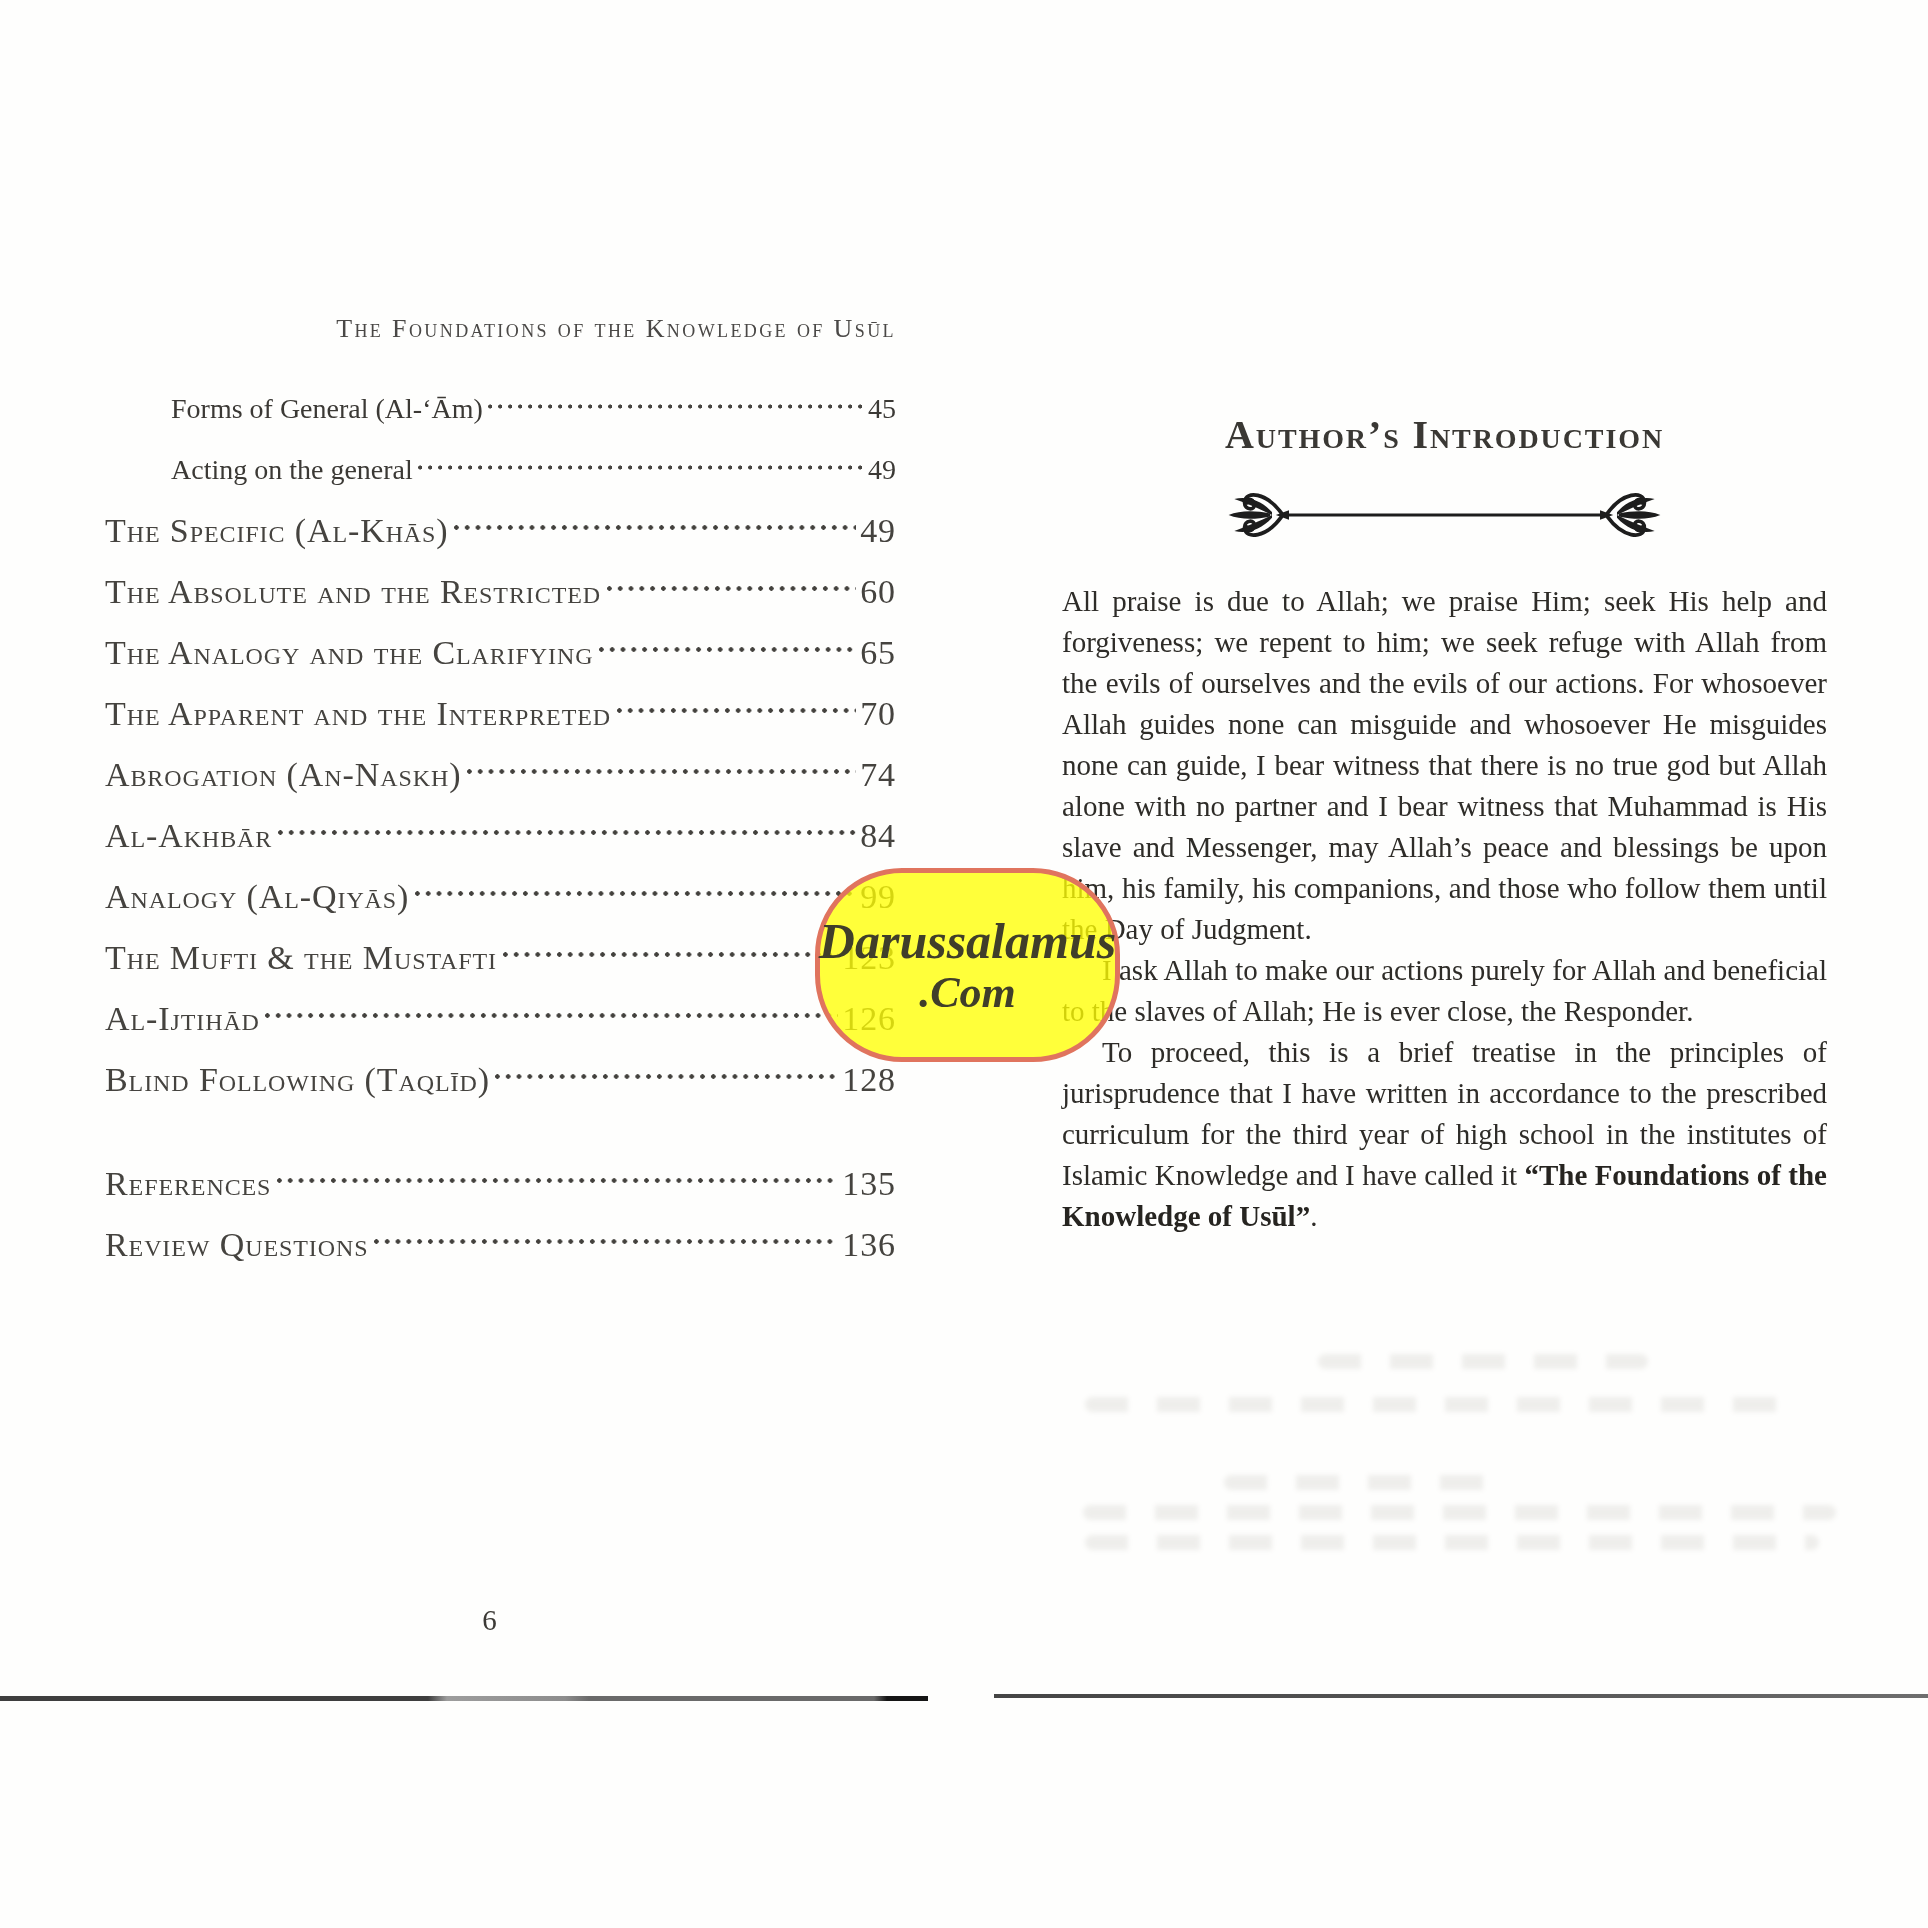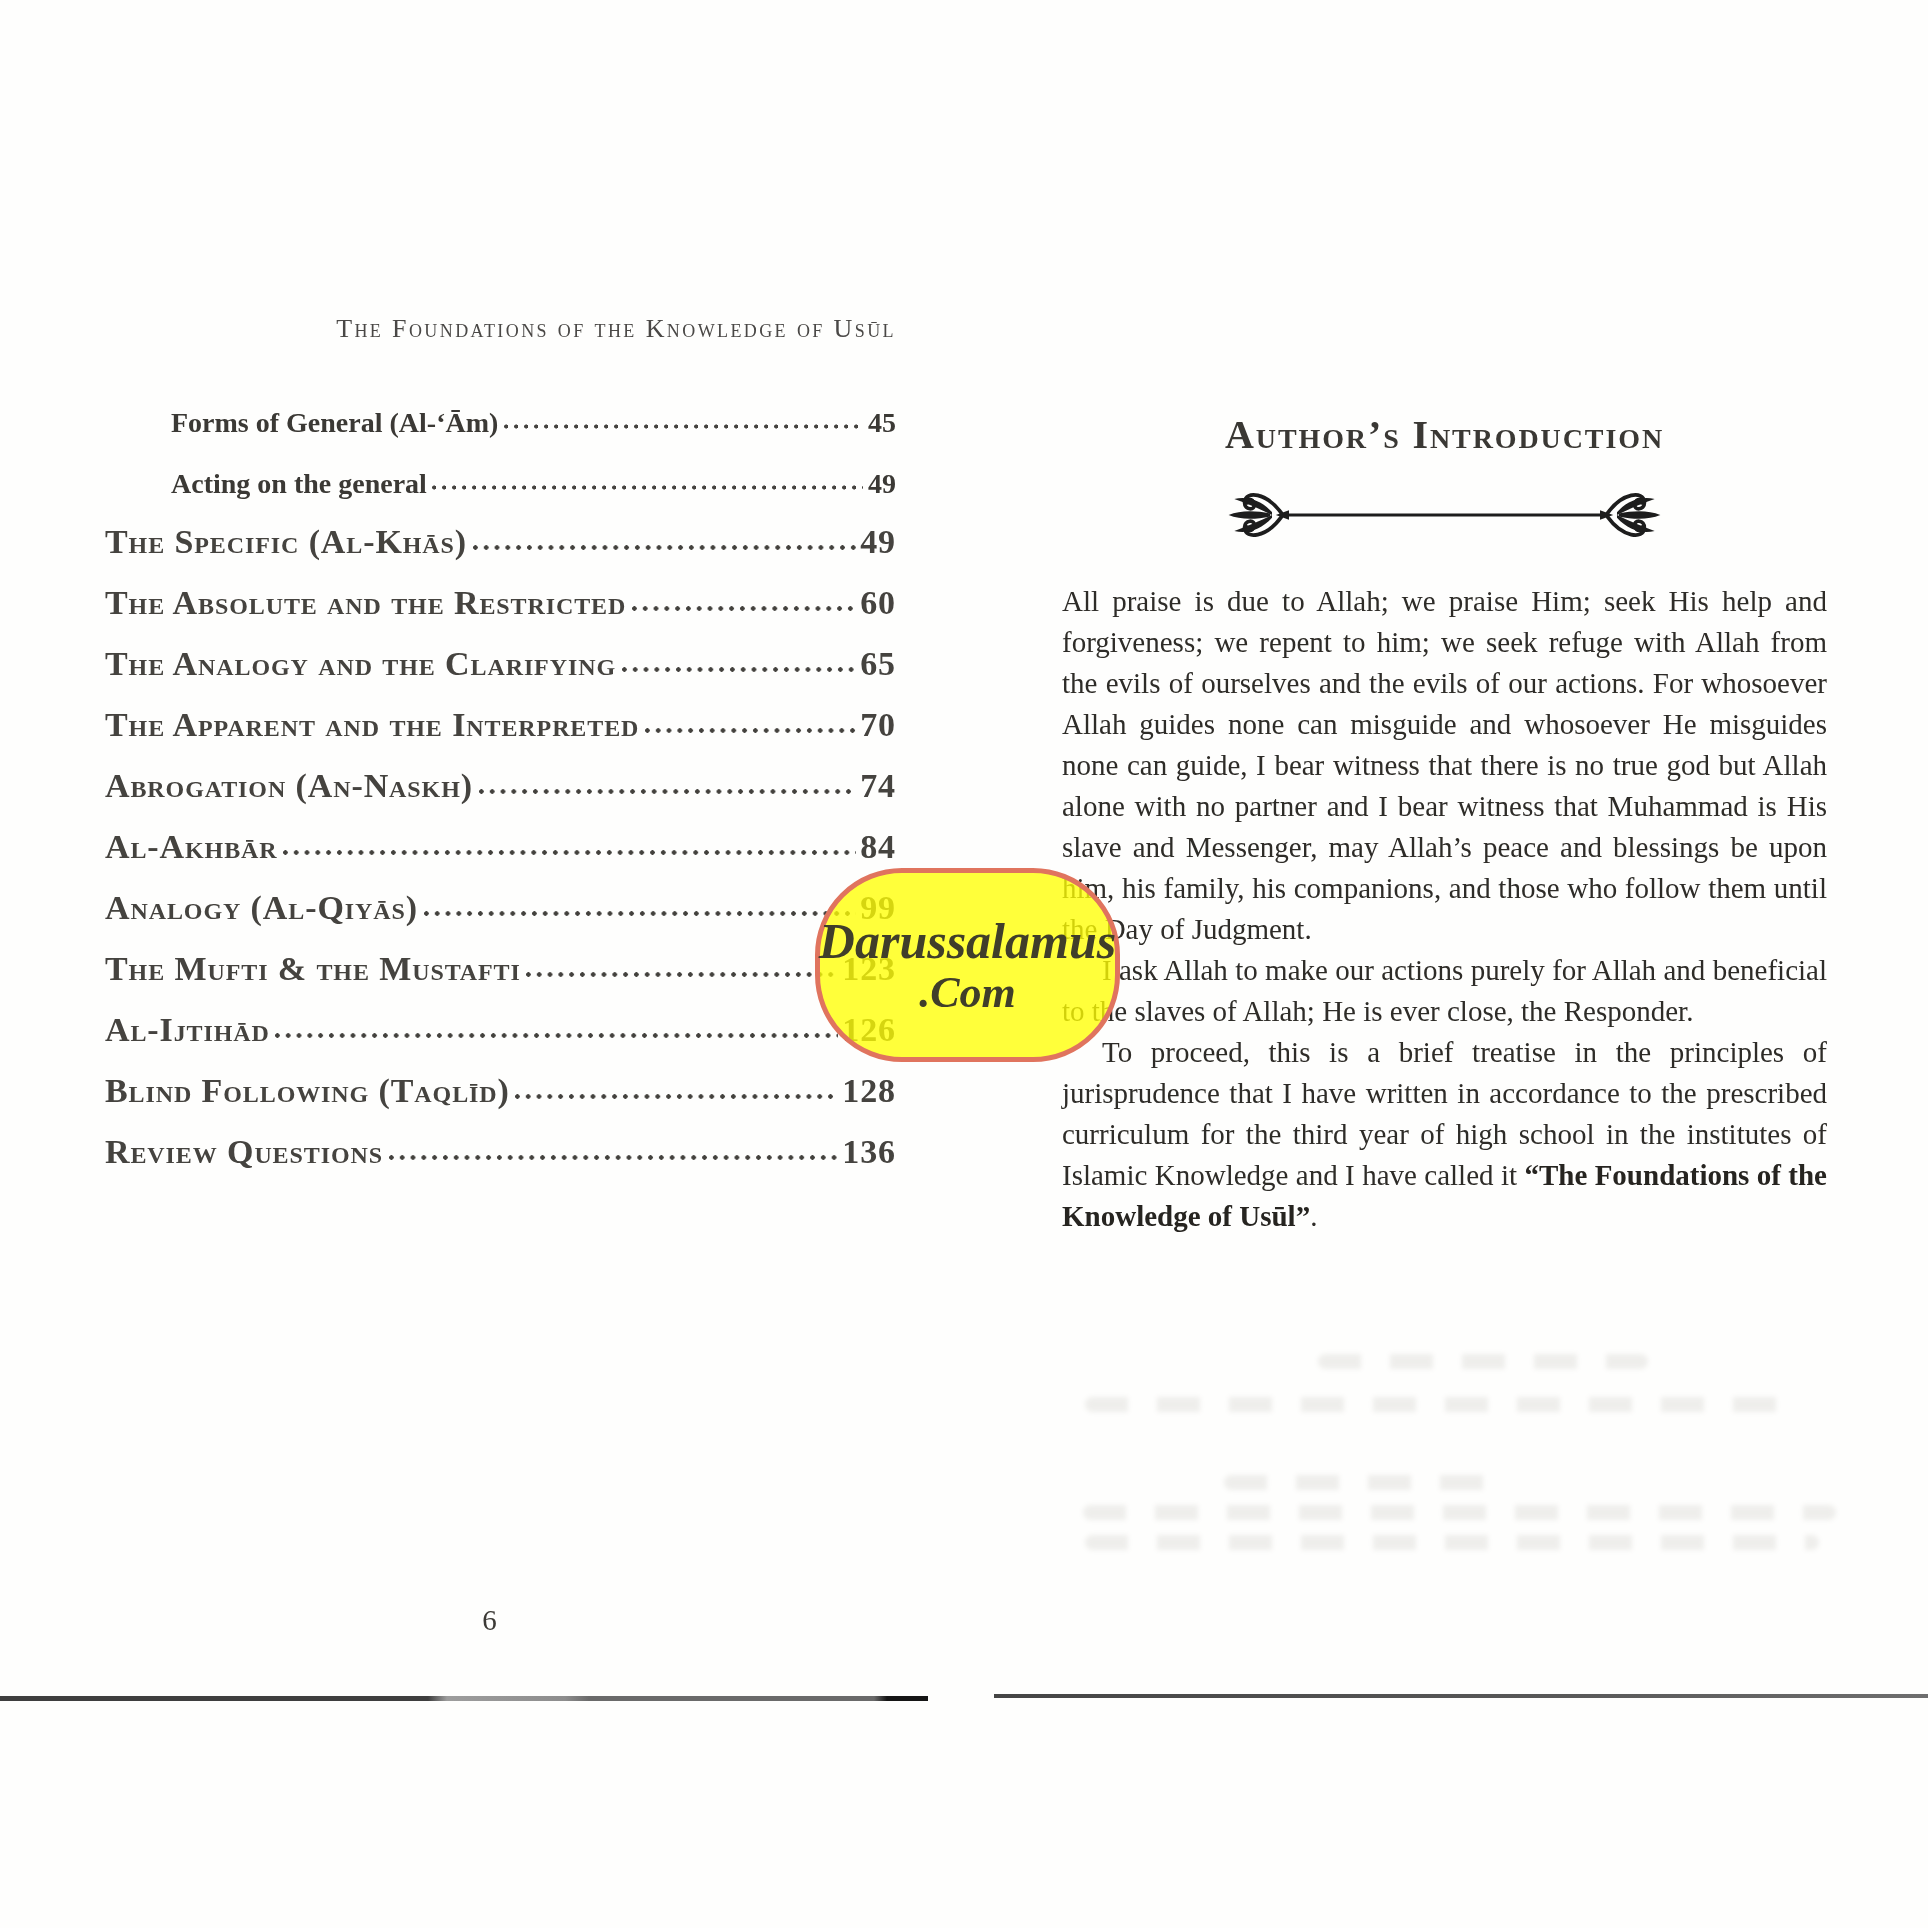--- a/index.html
+++ b/index.html
@@ -7,21 +7,21 @@
     position:relative;width:1928px;height:1928px;background:#fefefd;overflow:hidden;
     font-family:"Liberation Serif","DejaVu Serif",serif;color:#34322e;
   }
   
   .page-left{position:absolute;left:105px;top:314px;width:791px;}
   .running-header{
     text-align:right;font-variant:small-caps;letter-spacing:2.4px;
     font-size:26px;color:#4a4846;
   }
   .toc{list-style:none;margin:34px 0 0 0;padding:0;}
-  .toc-row{display:flex;align-items:flex-end;height:61px;font-weight:bold;}
+  .toc-row{display:flex;align-items:center;height:61px;}
   .toc-row.sub{padding-left:66px;font-size:28px;color:#3b3935;}
   .toc-row.main{font-size:34px;font-variant:small-caps;letter-spacing:0.9px;color:#45433f;}
   .toc-row.gap-before{margin-top:43px;}
   .toc-label{flex:0 0 auto;}
   .toc-dots{
     flex:1 1 auto;height:13px;margin:0 4.7px 8.5px 5.6px;
     background-image:radial-gradient(circle at 2.4px 7.5px,#43413d 2px,rgba(0,0,0,0) 2.5px);
     background-size:10.8px 13px;background-repeat:repeat-x;
   }
   .toc-row.sub .toc-dots{
@@ -126,20 +126,25 @@
         <li class="toc-row main">
       <span class="toc-label">Al-Ijtihād</span>
       <span class="toc-dots"></span>
       <span class="toc-page">126</span>
     </li>
         <li class="toc-row main">
       <span class="toc-label">Blind Following (Taqlīd)</span>
       <span class="toc-dots"></span>
       <span class="toc-page">128</span>
     </li>
+        <li class="toc-row main gap-before">
+      <span class="toc-label">References</span>
+      <span class="toc-dots"></span>
+      <span class="toc-page">135</span>
+    </li>
         <li class="toc-row main">
       <span class="toc-label">Review Questions</span>
       <span class="toc-dots"></span>
       <span class="toc-page">136</span>
     </li>
       </ul>
   </div>
 
   <div class="folio">6</div>
 

